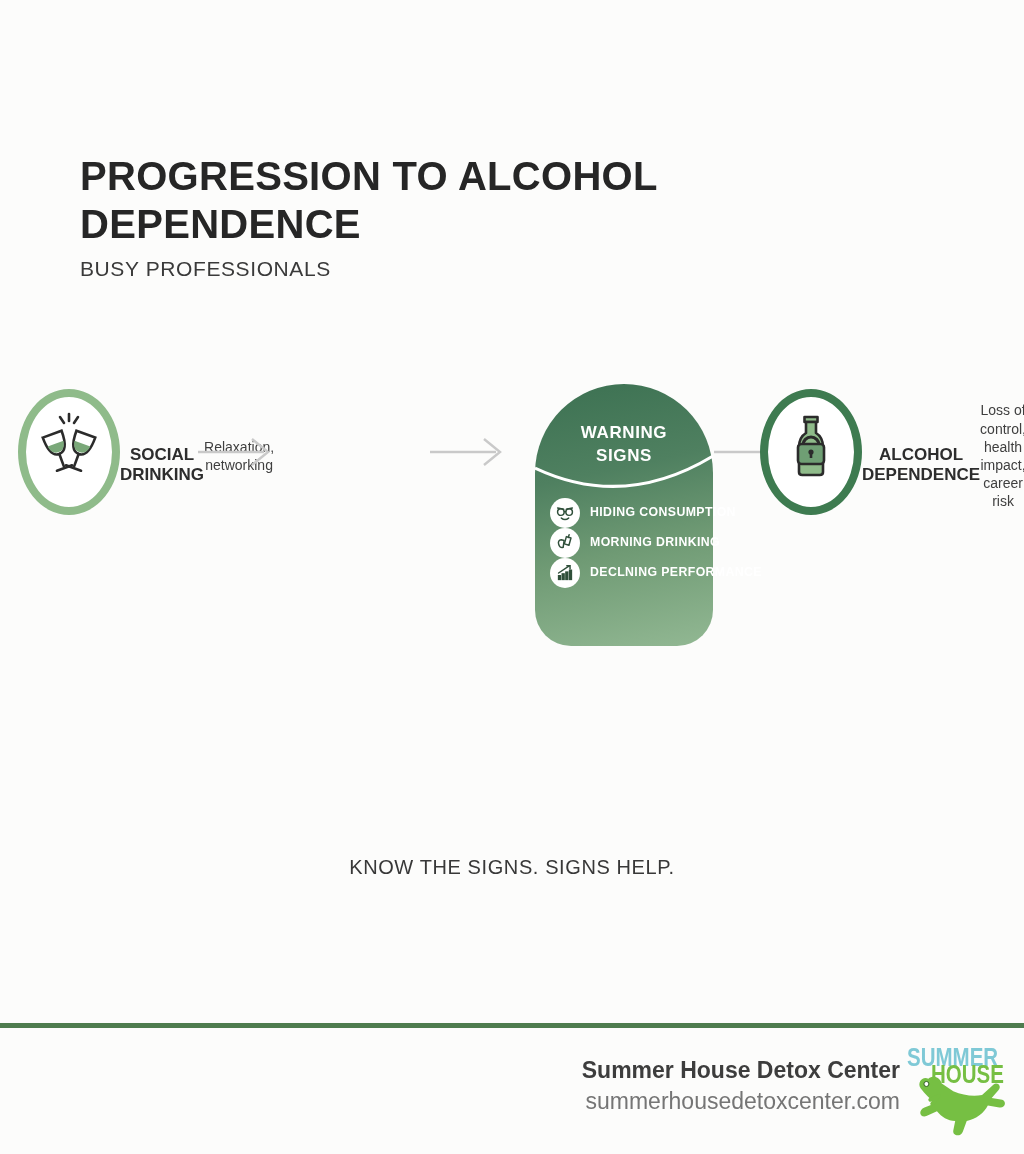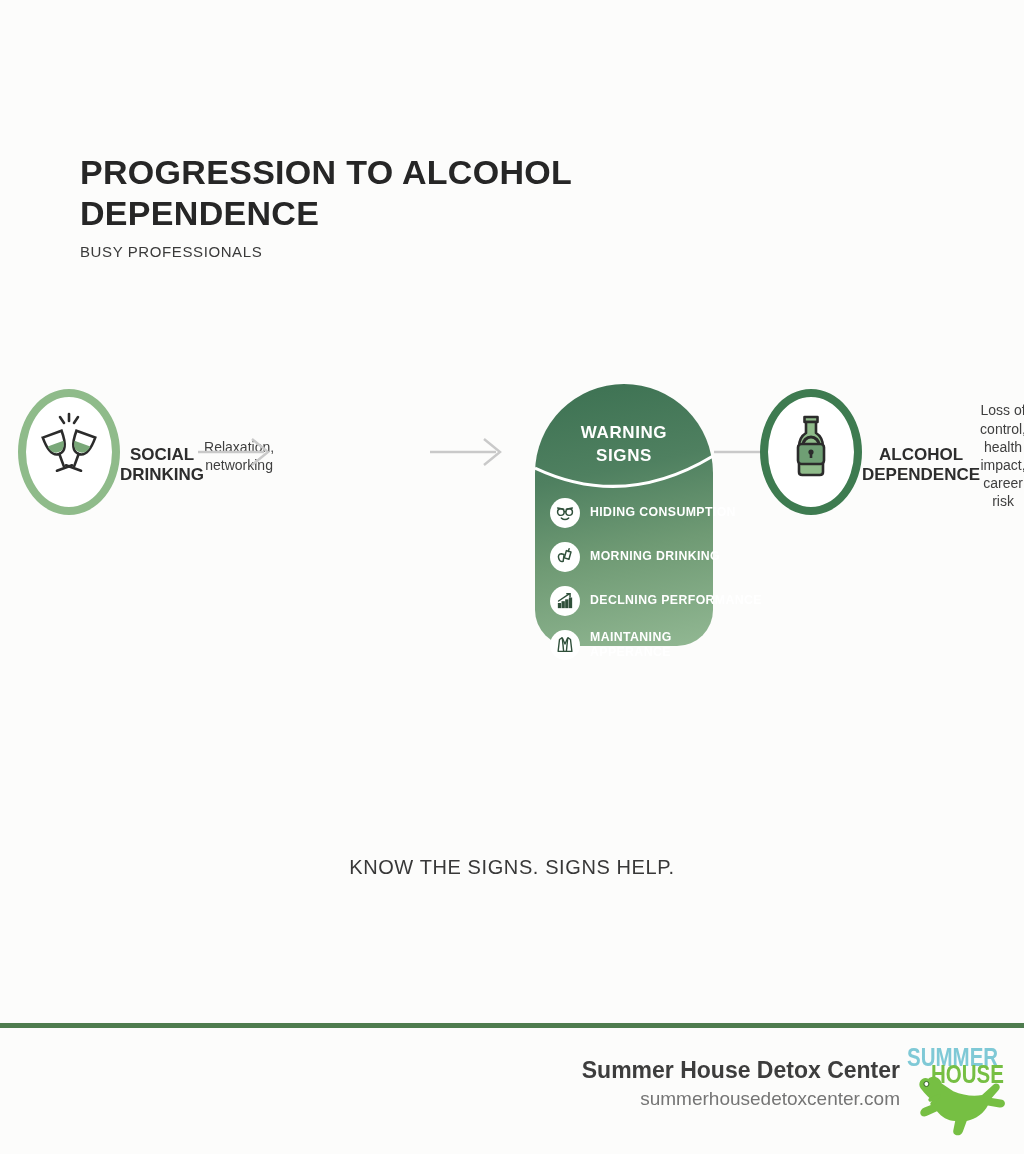--- a/index.html
+++ b/index.html
@@ -1,22 +1,22 @@
 <!DOCTYPE html>
 <html><head>
 <meta charset="utf-8">
 <style>
   html,body{margin:0;padding:0;}
   body{font-family:"Liberation Sans","DejaVu Sans",sans-serif;background:#e9e9e9;}
   .page{position:relative;width:1024px;height:1154px;background:#fcfcfb;margin:0 auto;overflow:hidden;}
 
   
   .header{position:absolute;left:80px;top:152px;width:600px;}
-  .title{font-size:34px;font-weight:bold;color:#262626;line-height:1.2;letter-spacing:.3px;white-space:pre-line;}
-  .subtitle{margin-top:9px;font-size:15px;color:#3a3a3a;letter-spacing:.6px;}
+  .title{font-size:40px;font-weight:bold;color:#262626;line-height:1.2;letter-spacing:.3px;white-space:pre-line;}
+  .subtitle{margin-top:9px;font-size:21px;color:#3a3a3a;letter-spacing:.6px;}
 
   
   .stage{position:absolute;top:389px;width:230px;display:flex;flex-direction:row;align-items:center;}
   .stage-circle{width:126px;height:126px;border-radius:50%;background:#fff;display:flex;align-items:center;justify-content:center;box-sizing:border-box;}
   .ring-light{border:8px solid #8fbb8a;}
   .ring-dark{border:9px solid #2d6242;}
   .ring-mid{border:8px solid #3e7b50;}
   .stage-label{margin-top:22px;height:46px;display:flex;align-items:flex-end;justify-content:center;
     font-size:17px;font-weight:bold;color:#2d2d2d;text-align:center;line-height:1.22;white-space:pre-line;}
   .stage-desc{margin-top:8px;font-size:14px;color:#3f3f3f;text-align:center;line-height:1.3;white-space:pre-line;}
@@ -27,34 +27,34 @@
   .flow-arrow{position:absolute;top:434px;}
   #arrow-1{left:198px;} #arrow-2{left:430px;} #arrow-3{left:714px;}
 
   
   .warning-panel{position:absolute;left:535px;top:384px;width:178px;height:262px;
     border-radius:89px 89px 36px 36px;
     background:linear-gradient(168deg,#3c7152 0%,#4f8060 34%,#6f9a74 62%,#92b893 100%);}
   .warning-title{position:absolute;top:38px;left:0;width:100%;text-align:center;color:#fff;
     font-size:17px;font-weight:bold;line-height:1.35;letter-spacing:.6px;white-space:pre-line;}
   .warning-arc{position:absolute;left:0;top:0;}
-  .warning-items{position:absolute;left:15px;top:114px;width:170px;display:flex;flex-direction:column;gap:14px;}
+  .warning-items{position:absolute;left:15px;top:114px;width:170px;display:flex;flex-direction:column;gap:0;}
   .warning-item{display:flex;align-items:center;gap:10px;}
   .witem-icon{flex:0 0 30px;width:30px;height:30px;border-radius:50%;background:#fff;display:flex;align-items:center;justify-content:center;}
   .witem-label{font-size:12.3px;font-weight:bold;color:#fff;letter-spacing:.4px;line-height:1.25;white-space:pre;}
 
   
   .tagline{position:absolute;left:0;top:856px;width:100%;text-align:center;
     font-size:20px;color:#383838;letter-spacing:.6px;}
 
   
   .footer-line{position:absolute;left:0;top:1023px;width:100%;height:5px;background:#4e7c4e;}
   .footer-text{position:absolute;right:124px;top:1057px;text-align:right;}
   .footer-name{font-size:23px;font-weight:bold;color:#3d3d3d;}
-  .footer-site{margin-top:4px;font-size:19px;color:#757575;}
+  .footer-site{margin-top:4px;font-size:23px;color:#757575;}
   .logo{position:absolute;left:905px;top:1043px;width:114px;height:100px;}
   .logo-summer{position:absolute;left:2px;top:0;font-size:25px;font-weight:bold;color:#7fc9d6;
     transform:scaleX(.82);transform-origin:left top;letter-spacing:0px;z-index:2;}
   .logo-house{position:absolute;left:26px;top:17px;font-size:25px;font-weight:bold;color:#76bf43;
     transform:scaleX(.82);transform-origin:left top;z-index:2;}
   .logo-gecko{position:absolute;left:0;top:28px;z-index:1;}
 </style>
 </head>
 <body>
 
@@ -163,34 +163,20 @@
               <rect x="13" y="11" width="2" height="8"></rect>
               <rect x="17" y="9" width="2" height="10"></rect>
               <path d="M5,12 L17,4" fill="none"></path>
               <path d="M14,4 h3.5 v3.5" fill="none"></path>
             </g>
           </svg>
         </span>
         <span class="witem-label">DECLNING PERFORMANCE</span>
       </div>
 
-      <div class="warning-item">
-        <span class="witem-icon">
-          <svg width="22" height="22" viewBox="0 0 24 24">
-            <g stroke="#2f4f3a" stroke-width="1.5" fill="none" stroke-linejoin="round">
-              <path d="M9,4 L6,6 L4.5,19 h15 L18,6 L15,4"></path>
-              <path d="M9,4 L12,11 L15,4"></path>
-              <path d="M9,4 L10.5,19"></path>
-              <path d="M15,4 L13.5,19"></path>
-            </g>
-          </svg>
-        </span>
-        <span class="witem-label">MAINTANING
-APPERANCE</span>
-      </div>
 
     </div>
   </div>
 
   <span class="flow-arrow" id="arrow-3">
     <svg width="80" height="36" viewBox="0 0 80 36">
       <g stroke="#c9c9c9" stroke-width="2.4" fill="none">
         <line x1="0" y1="18" x2="66" y2="18"></line>
         <polyline points="54,5 70,18 54,31"></polyline>
       </g>

